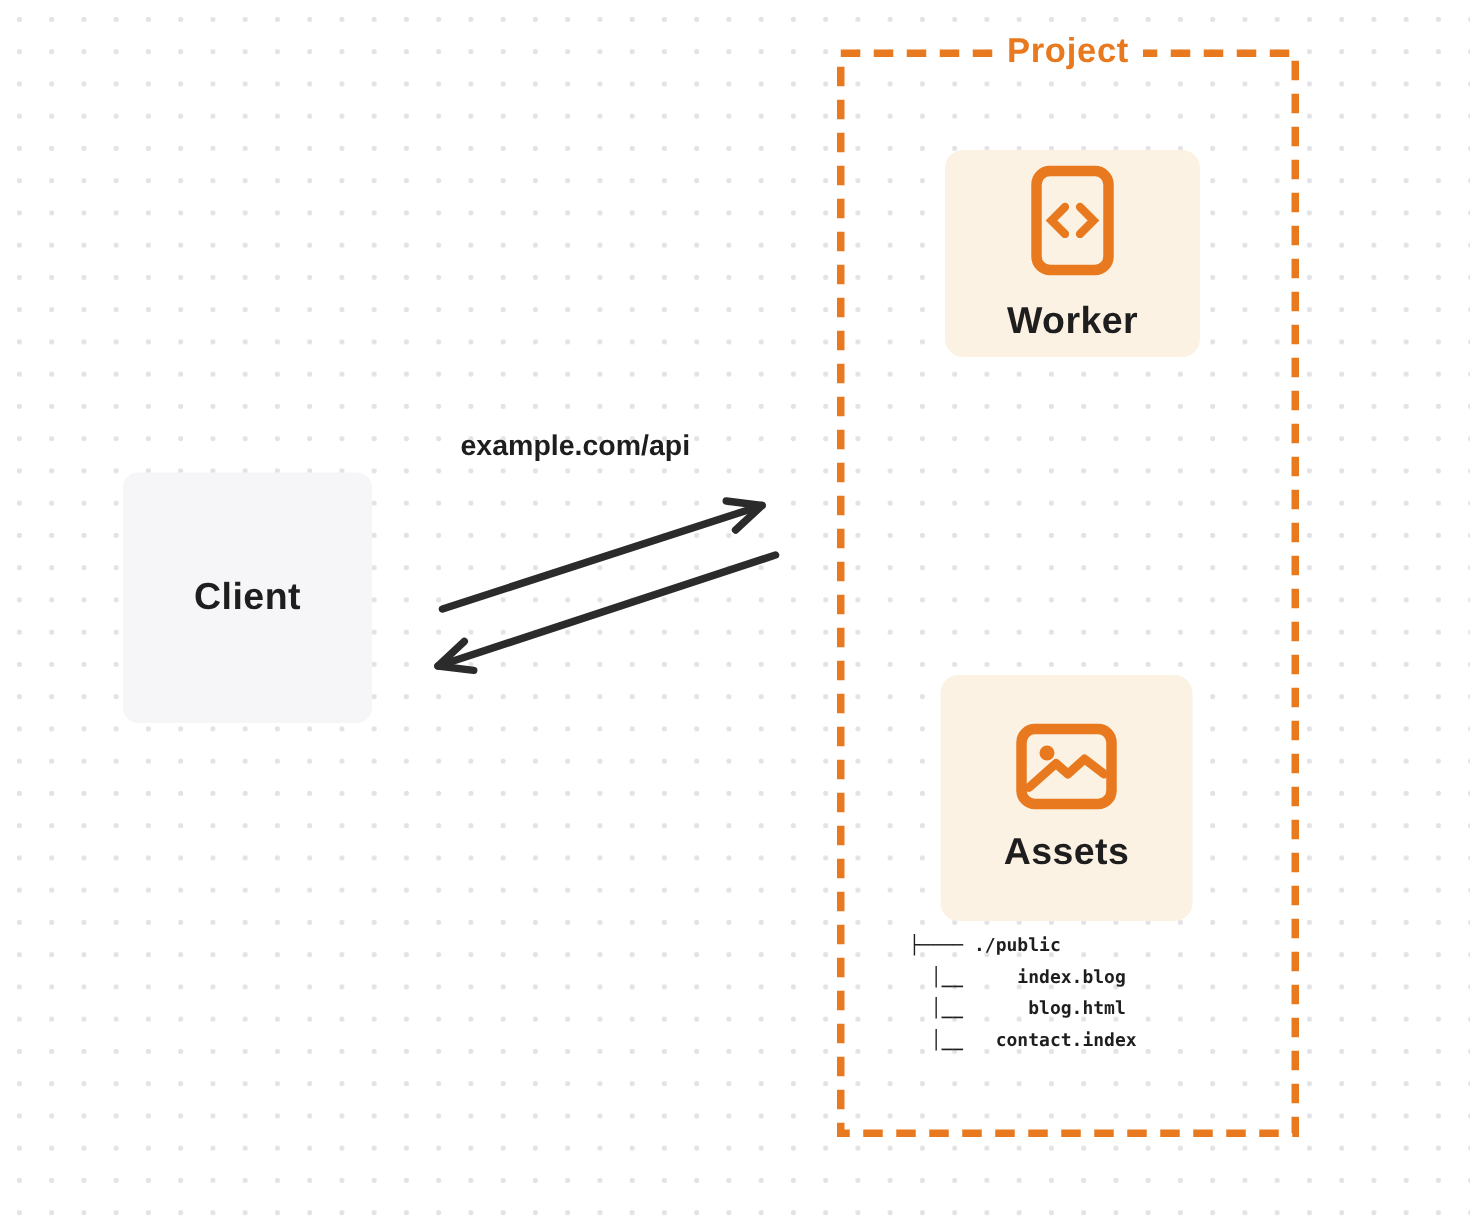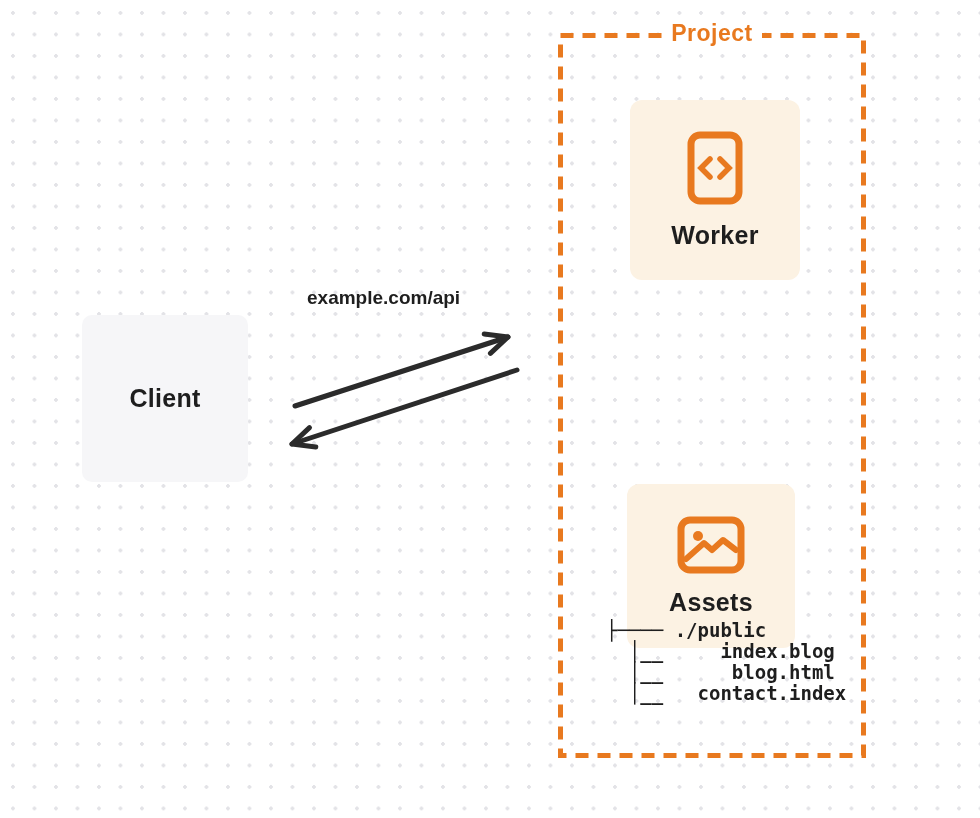--- a/index.html
+++ b/index.html
@@ -42,22 +42,22 @@
   .card {
     position: absolute;
     border-radius: 12px;
     display: flex;
     flex-direction: column;
     align-items: center;
     justify-content: center;
   }
   .card-cream { background: var(--card-cream, #fcf2e3); }
   .card-gray  { background: var(--card-gray, #f6f6f8); border-radius: 10px; }
-  .worker { left: 630px; top: 100px; width: 170px; height: 180px; gap: 16px; }
-  .assets { left: 627px; top: 450px; width: 168px; height: 164px; gap: 14px; margin-top: 34px; }
+  .worker { left: 630px; top: 100px; width: 170px; height: 138px; gap: 16px; }
+  .assets { left: 627px; top: 450px; width: 168px; height: 164px; gap: 14px; }
   .client { left: 82px;  top: 315px; width: 166px; height: 167px; }
   .card-label {
     font-size: 25px;
     font-weight: bold;
     color: var(--ink, #1e1e1e);
     letter-spacing: 0.3px;
   }
 
   
   .request-label {
@@ -66,21 +66,21 @@
     font-weight: bold;
     color: var(--ink, #1e1e1e);
     text-align: center;
   }
 
   
   .file-tree {
     left: 606px; top: 620px;
     margin: 0;
     font-family: "DejaVu Sans Mono", monospace;
-    font-size: 19px;
+    font-size: 12px;
     font-weight: bold;
     line-height: 21px;
     color: var(--ink, #1e1e1e);
     white-space: pre;
   }
 
   .arrows { left: 0; top: 0; pointer-events: none; }
 </style>
 </head>
 <body>

